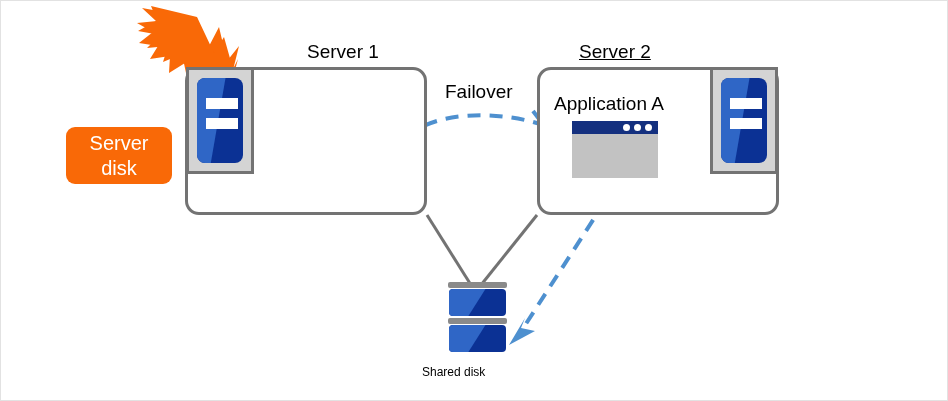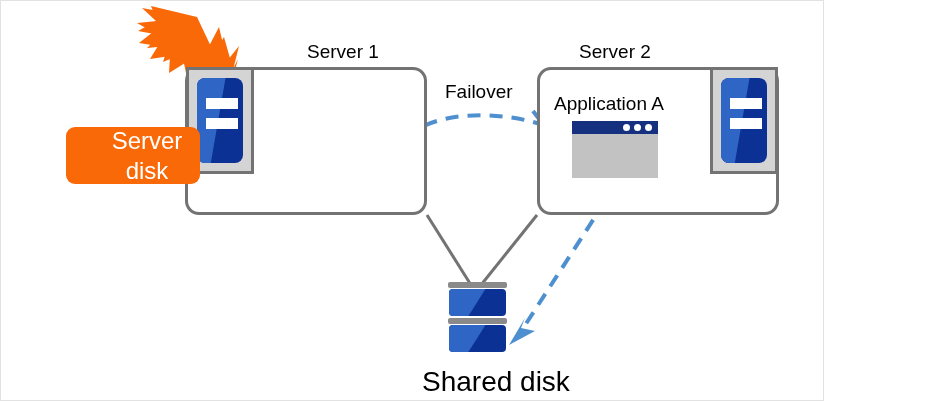--- a/index.html
+++ b/index.html
@@ -5,21 +5,21 @@
   html, body {
     margin: 0;
     padding: 0;
     background: #ffffff;
   }
   body {
     font-family: "Liberation Sans", sans-serif;
   }
   #canvas {
     position: relative;
-    width: 824px;
+    width: 948px;
     height: 401px;
     background: #ffffff;
     border: 1px solid #e2e2e2;
     box-sizing: border-box;
     overflow: hidden;
   }
   .svg-layer {
     position: absolute;
     left: 0;
     top: 0;
@@ -28,43 +28,42 @@
   }
   .label {
     position: absolute;
     color: #000000;
     font-size: 19px;
     font-family: "Liberation Sans", sans-serif;
     white-space: nowrap;
     line-height: 1.15;
   }
   #label-server1 { left: 306px; top: 40px; }
-  #label-server2 { left: 578px; top: 40px; }
+  #label-server2 { left: 578px; top: 40px; text-decoration: underline; }
   #label-failover { left: 444px; top: 80px; }
   #label-app-a   { left: 553px; top: 92px; text-align: right; }
-  #label-shared-disk { left: 421px; top: 365px; font-size: 28px; }
+  #label-shared-disk { left: 421px; top: 365px; font-size: 12px; }
 
   #badge-server-down {
     position: absolute;
     left: 65px;
     top: 126px;
     width: 106px;
     height: 57px;
     background: #f96907;
     border-radius: 9px;
     color: #ffffff;
-    font-size: 24px;
+    font-size: 20px;
     font-family: "Liberation Sans", sans-serif;
     display: flex;
     flex-direction: column;
     align-items: center;
     justify-content: center;
     line-height: 1.22;
     text-align: center;
-    padding-left: 28px;
   }
 
   
   .server-box {
     position: absolute;
     border: 3px solid #737373;
     border-radius: 14px;
     background: #ffffff;
     box-sizing: border-box;
   }

